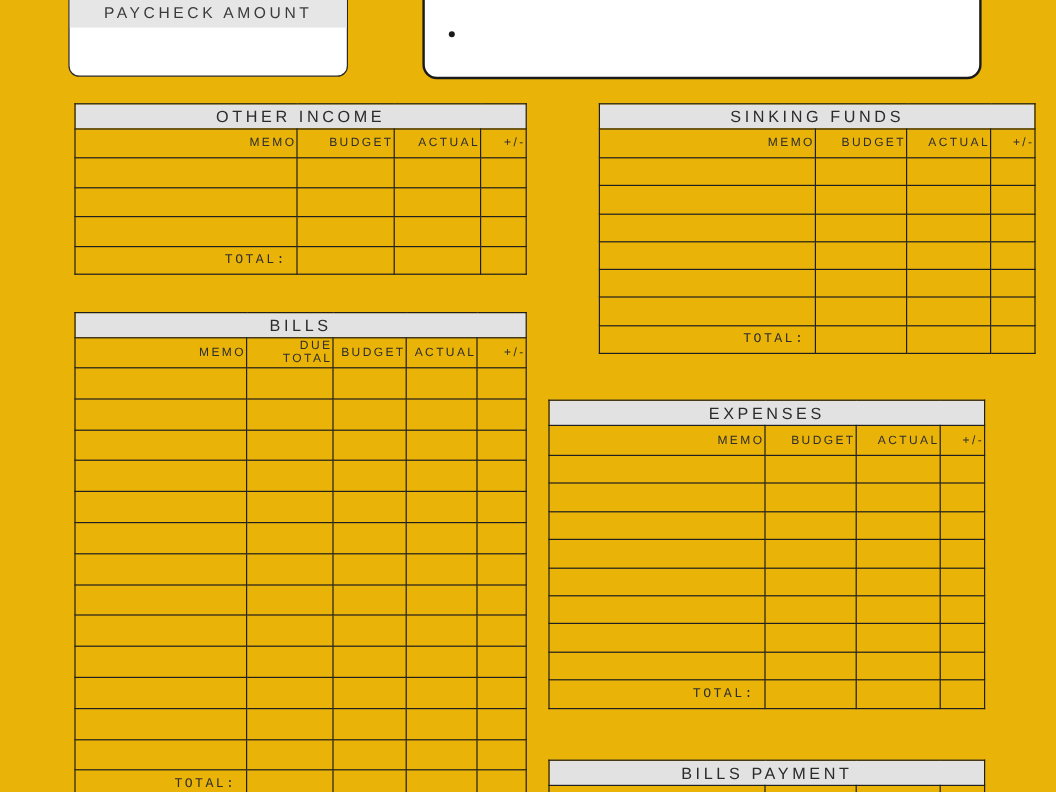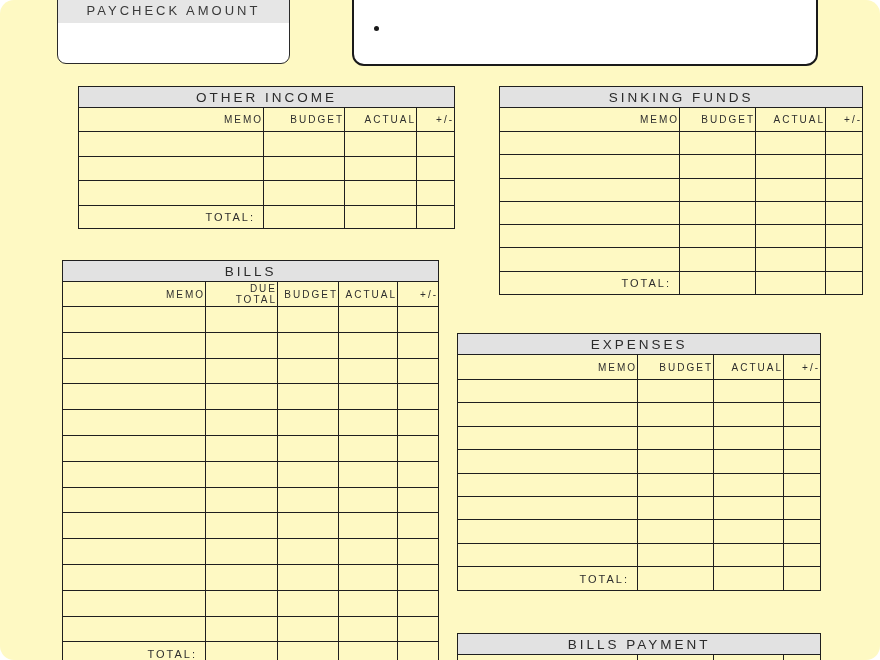--- a/index.html
+++ b/index.html
@@ -1,21 +1,20 @@
 <!DOCTYPE html>
 <html><head>
 <meta charset="utf-8">
 <style>
   html,body { margin:0; padding:0; background:#ffffff; }
   #page {
     position:relative; width:880px; height:660px; overflow:hidden;
-    background:#fef9c3;
+    background:#eab308;
     font-family:"Liberation Sans","DejaVu Sans",sans-serif;
     color:#2b2b2b;
-    border-radius:14px;
   }
   
   #paycheck-box {
     position:absolute; left:57px; top:-14px; width:231px; height:76px;
     border:1.5px solid #2a2a2a; border-radius:9px; overflow:hidden;
     background:#ffffff;
   }
   #paycheck-band {
     height:36px; background:#e6e6e6;
     display:flex; align-items:flex-end; justify-content:center;
@@ -26,40 +25,40 @@
     position:absolute; left:352px; top:-22px; width:462px; height:84px;
     border:2px solid #1a1a1a; border-radius:12px; background:#ffffff;
   }
   #notes-bullet {
     position:absolute; left:20px; top:46px; width:5px; height:5px;
     border-radius:50%; background:#1a1a1a;
     font-size:0; line-height:0; color:transparent; overflow:hidden;
   }
   
   .sec { position:absolute; }
-  #sec-other-income  { left:62px;  top:86px;  width:376px;margin-left:16px; }
+  #sec-other-income  { left:62px;  top:86px;  width:376px; }
   #sec-bills         { left:62px;  top:260px; width:376px; }
   #sec-sinking-funds { left:457px; top:86px;  width:363px;margin-left:42px; }
   #sec-expenses      { left:457px; top:333px; width:363px; }
   #sec-debt-payment  { left:457px; top:633px; width:363px; }
 
   table.budget { border-collapse:collapse; table-layout:fixed; width:100%; }
   table.budget th, table.budget td {
     border:1.5px solid #1f1f1f; padding:0; overflow:hidden;
   }
   tr.title-row th {
     background:#e2e2e2; font-weight:normal;
     font-size:13.5px; letter-spacing:3px; color:#2b2b2b;
     height:20px; text-align:center;
   }
   tr.header-row td {
     font-size:10px; letter-spacing:2px; text-align:right; color:#2e2e2e;
     height:23px;
   }
-  tr.total-row td { height:22px; }
+  tr.total-row td { height:22px;font-family:Liberation Mono, monospace; }
   td.total-label {
     text-align:right; padding-right:8px !important;
     font-size:11px; letter-spacing:2px; color:#2e2e2e;
   }
   
   #sec-other-income  tr.data-row td { height:23.5px; }
   #sec-other-income  tr.header-row td { height:23px; }
   #sec-bills         tr.data-row td { height:24.8px; }
   #sec-bills         tr.header-row td { height:24px; }
   #sec-bills         tr.total-row td { height:24px; }

